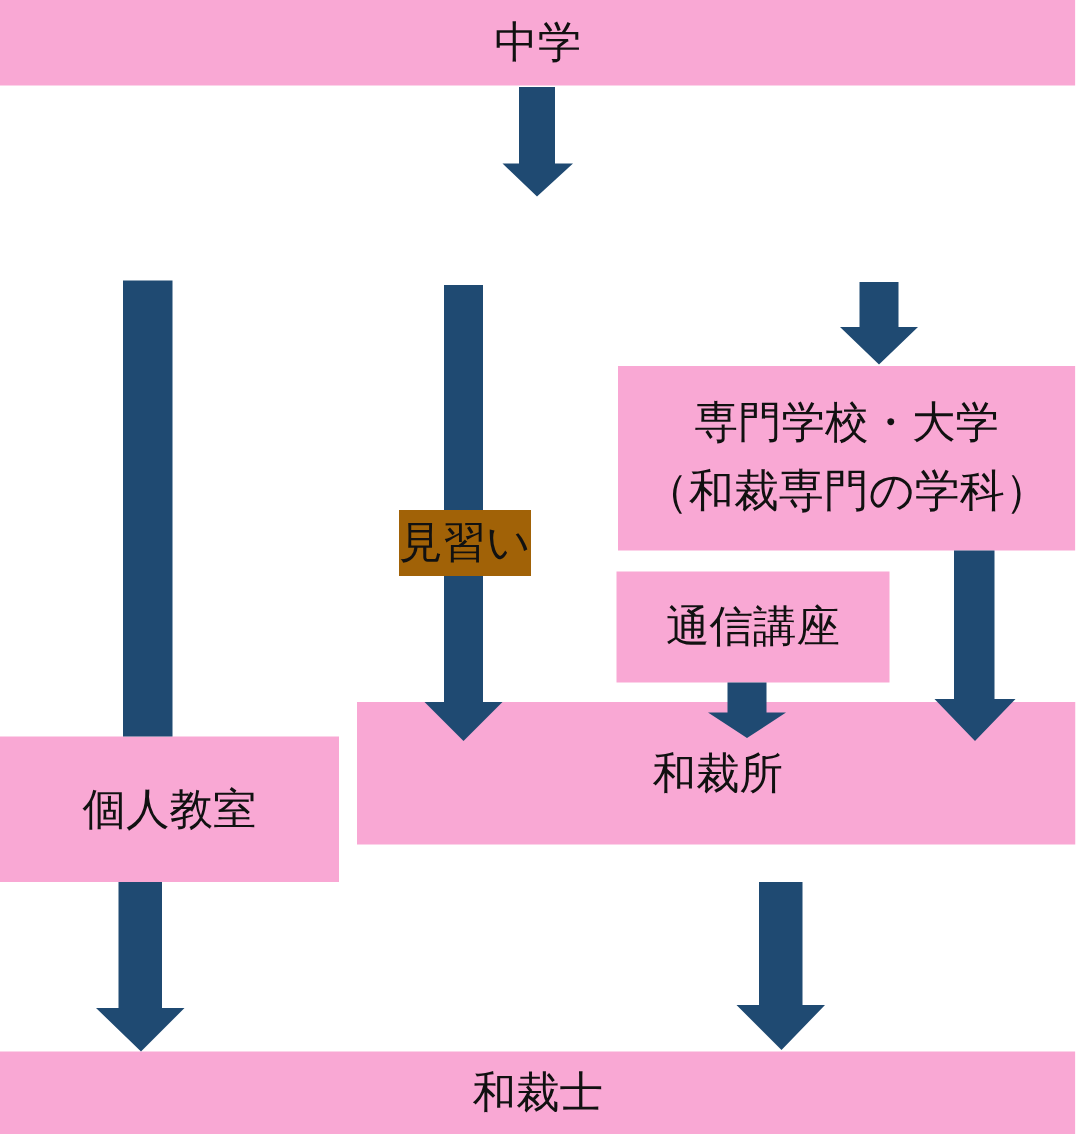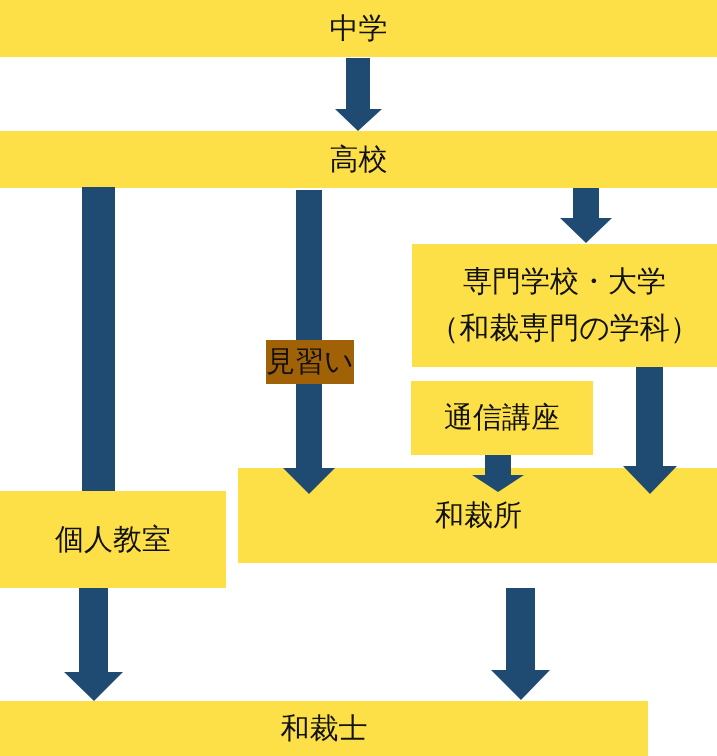--- a/index.html
+++ b/index.html
@@ -1,54 +1,51 @@
 <!DOCTYPE html>
 <html><head>
 <meta charset="utf-8">
 <style>
   html,body{margin:0;padding:0;background:#fff;}
   #stage{position:relative;width:717px;height:756px;overflow:hidden;background:#ffffff;
     font-family:"DejaVu Sans","Liberation Sans",sans-serif;color:#111;}
-  .box{position:absolute;background:#fde047;display:flex;flex-direction:column;align-items:center;justify-content:center;}
+  .box{position:absolute;background:#f9a8d4;display:flex;flex-direction:column;align-items:center;justify-content:center;}
   .lbl{font-size:29px;line-height:1.15;letter-spacing:0px;}
   .sub{font-size:30px;line-height:1.2;}
   .free{position:absolute;font-size:29px;background:#a16207;}
   svg.arrows{position:absolute;left:0;top:0;}
 </style>
 </head>
 <body>
 
 <div id="stage">
 
   <div class="box" style="left:0;top:0;width:717px;height:57px;">
     <span class="lbl">中学</span>
   </div>
 
-  <div class="box" style="left:0;top:131px;width:717px;height:57px;">
-    <span class="lbl">高校</span>
-  </div>
 
   <div class="box" style="left:412px;top:244px;width:305px;height:123px;gap:12px;">
     <span class="lbl">専門学校・大学</span>
     <span class="sub">（和裁専門の学科）</span>
   </div>
 
   <div class="box" style="left:411px;top:381px;width:182px;height:74px;">
     <span class="lbl">通信講座</span>
   </div>
 
   <div class="box" style="left:0;top:491px;width:226px;height:97px;">
     <span class="lbl">個人教室</span>
   </div>
 
   <div class="box" style="left:238px;top:468px;width:481px;height:95px;">
     <span class="lbl">和裁所</span>
   </div>
 
-  <div class="box" style="left:0;top:701px;width:648px;height:55px;">
+  <div class="box" style="left:0;top:701px;width:717px;height:55px;">
     <span class="lbl">和裁士</span>
   </div>
 
   <svg class="arrows" width="717" height="756">
     <g fill="#1f4a72">
       <polygon points="346,58 370,58 370,109 382,109 358,131 335,109 346,109"></polygon>
       <polygon points="82,187 115,187 115,491 82,491"></polygon>
       <polygon points="296,190 322,190 322,468 335,468 309,494 283,468 296,468"></polygon>
       <polygon points="573,188 599,188 599,218 612,218 586,243 560,218 573,218"></polygon>
       <polygon points="485,455 511,455 511,475 524,475 498,492 472,475 485,475"></polygon>

